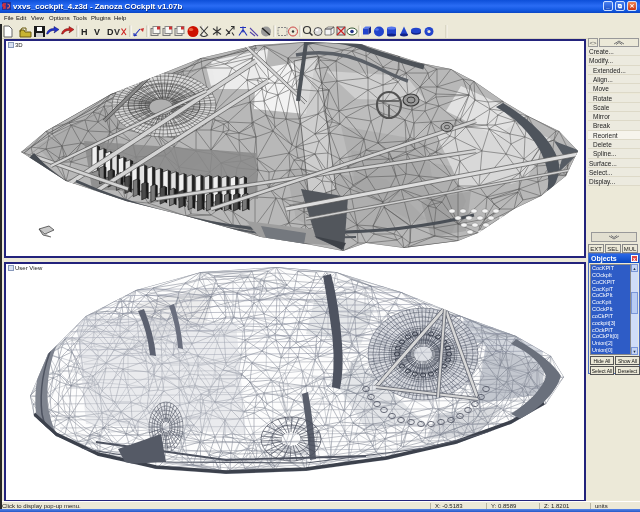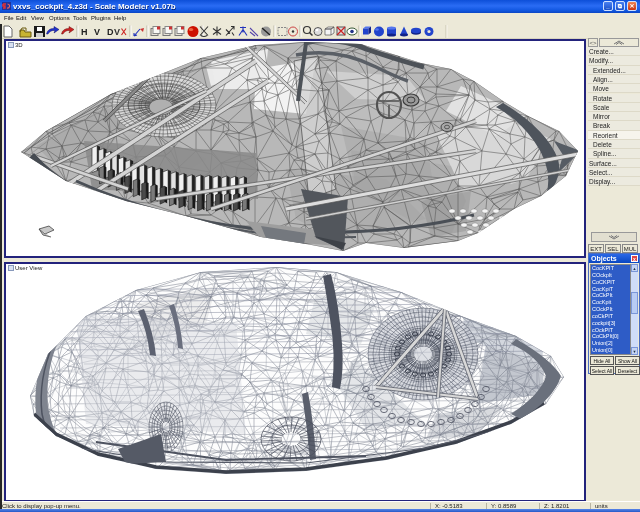--- a/index.html
+++ b/index.html
@@ -59,21 +59,21 @@
 .wb.close{background:linear-gradient(180deg,#f08858,#cc3311)}
 .statuscell{position:absolute;top:1px;height:7px;border-left:1px solid #b8b4a2}
 </style></head><body>
 <div id="scr">
   <div id="title">
     <svg style="position:absolute;left:2px;top:2px" width="10" height="9">
       <rect x="0" y="0" width="9" height="8" fill="#223399"></rect>
       <path d="M1 2 h3 M1 2 v2 h2 v2 h-2" stroke="#e63333" stroke-width="1.4" fill="none"></path>
       <path d="M5.5 2 q2.5 0.5 2 2.5 q-0.5 2 -2.5 1.5" stroke="#e06666" stroke-width="1.2" fill="none"></path>
     </svg>
-    <span class="txt">vxvs_cockpit_4.z3d - Scale Modeler v1.07b</span>
+    <span class="txt">vxvs_cockpit_4.z3d - Zanoza COckpIt v1.07b</span>
     <div id="winbtns">
       <div class="wb" style="right:24px">_</div>
       <div class="wb" style="right:12px">⧉</div>
       <div class="wb close" style="right:0">✕</div>
     </div>
   </div>
   <div id="menubar">
     <span style="left:4px">File</span>
       <span style="left:16px">Edit</span>
     <span style="left:31px">View</span>

